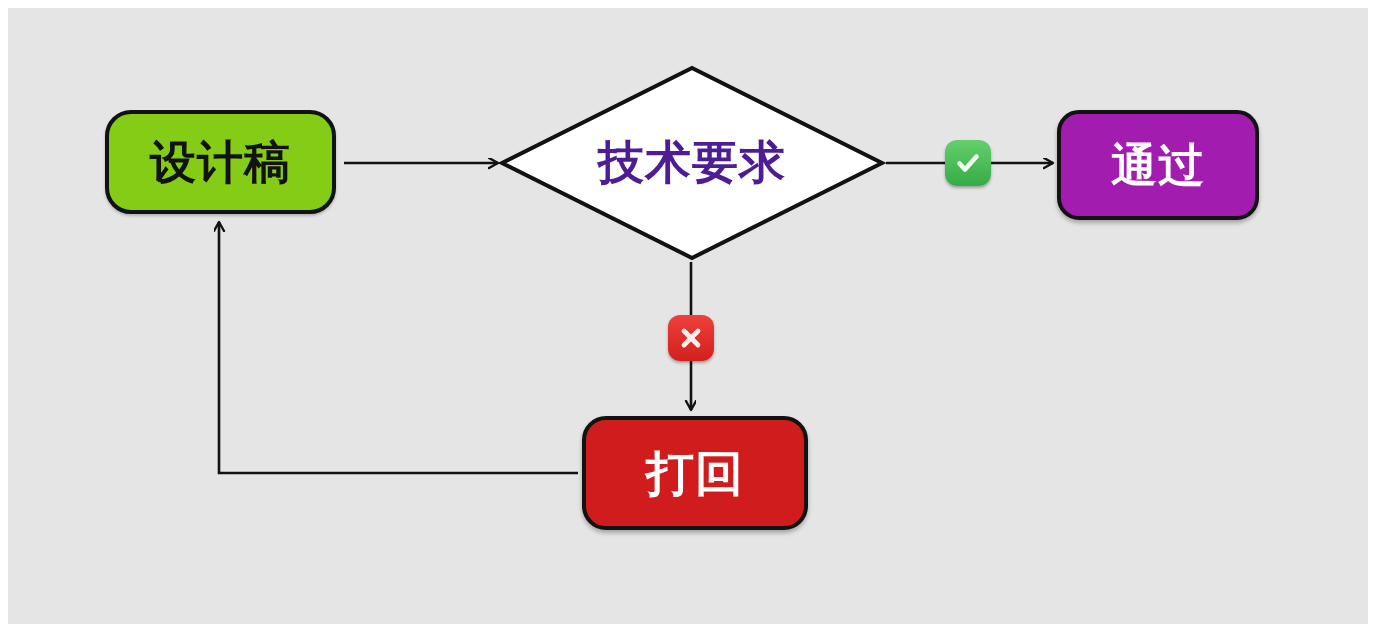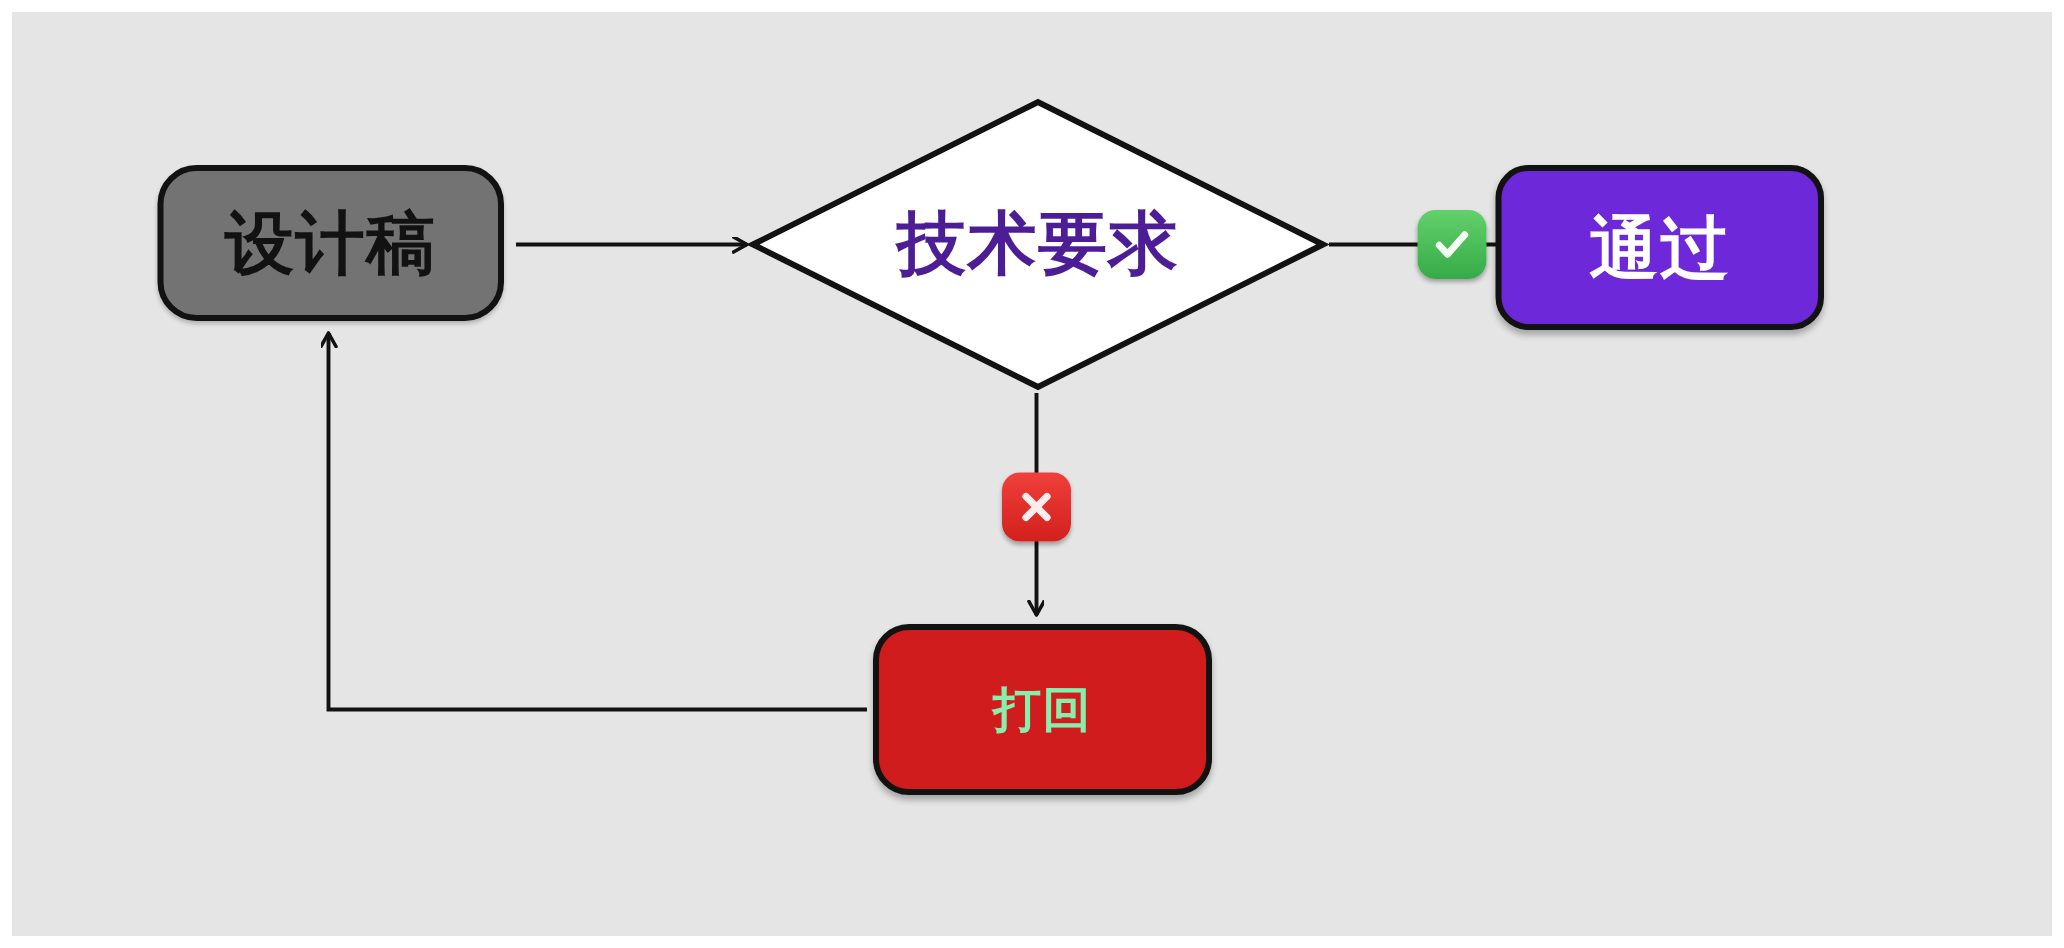--- a/index.html
+++ b/index.html
@@ -44,21 +44,21 @@
     letter-spacing: 1px;
     line-height: 1;
     white-space: nowrap;
   }
   
   #node-draft {
     left: 105px;
     top: 110px;
     width: 231px;
     height: 104px;
-    background: #737373;
+    background: #84cc16;
     border: 4px solid #121212;
     border-radius: 26px;
     box-shadow: 0 2px 3px rgba(0,0,0,0.22);
   }
   #node-draft .node-label {
     color: #121212;
     font-size: 46px;
   }
   
   #node-decision {
@@ -73,47 +73,47 @@
     position: relative;
     z-index: 2;
     color: #4c1d95;
     font-size: 46px;
     font-weight: 700;
     letter-spacing: 1px;
     white-space: nowrap;
   }
   
   #node-pass {
-    left: 997px;
+    left: 1057px;
     top: 110px;
-    width: 219px;
+    width: 202px;
     height: 110px;
-    background: #6d28d9;
+    background: #a21caf;
     border: 4px solid #121212;
     border-radius: 22px;
     box-shadow: 0 3px 4px rgba(0,0,0,0.28);
   }
   #node-pass .node-label {
     color: #ffffff;
     font-size: 46px;
   }
   
   #node-reject {
     left: 582px;
     top: 416px;
     width: 226px;
     height: 114px;
     background: #d01c1c;
     border: 4px solid #121212;
     border-radius: 24px;
     box-shadow: 0 3px 4px rgba(0,0,0,0.28);
   }
   #node-reject .node-label {
-    color: #86efac;
-    font-size: 32px;
+    color: #ffffff;
+    font-size: 48px;
   }
   
   .badge {
     position: absolute;
     width: 46px;
     height: 46px;
     border-radius: 12px;
     display: flex;
     align-items: center;
     justify-content: center;

